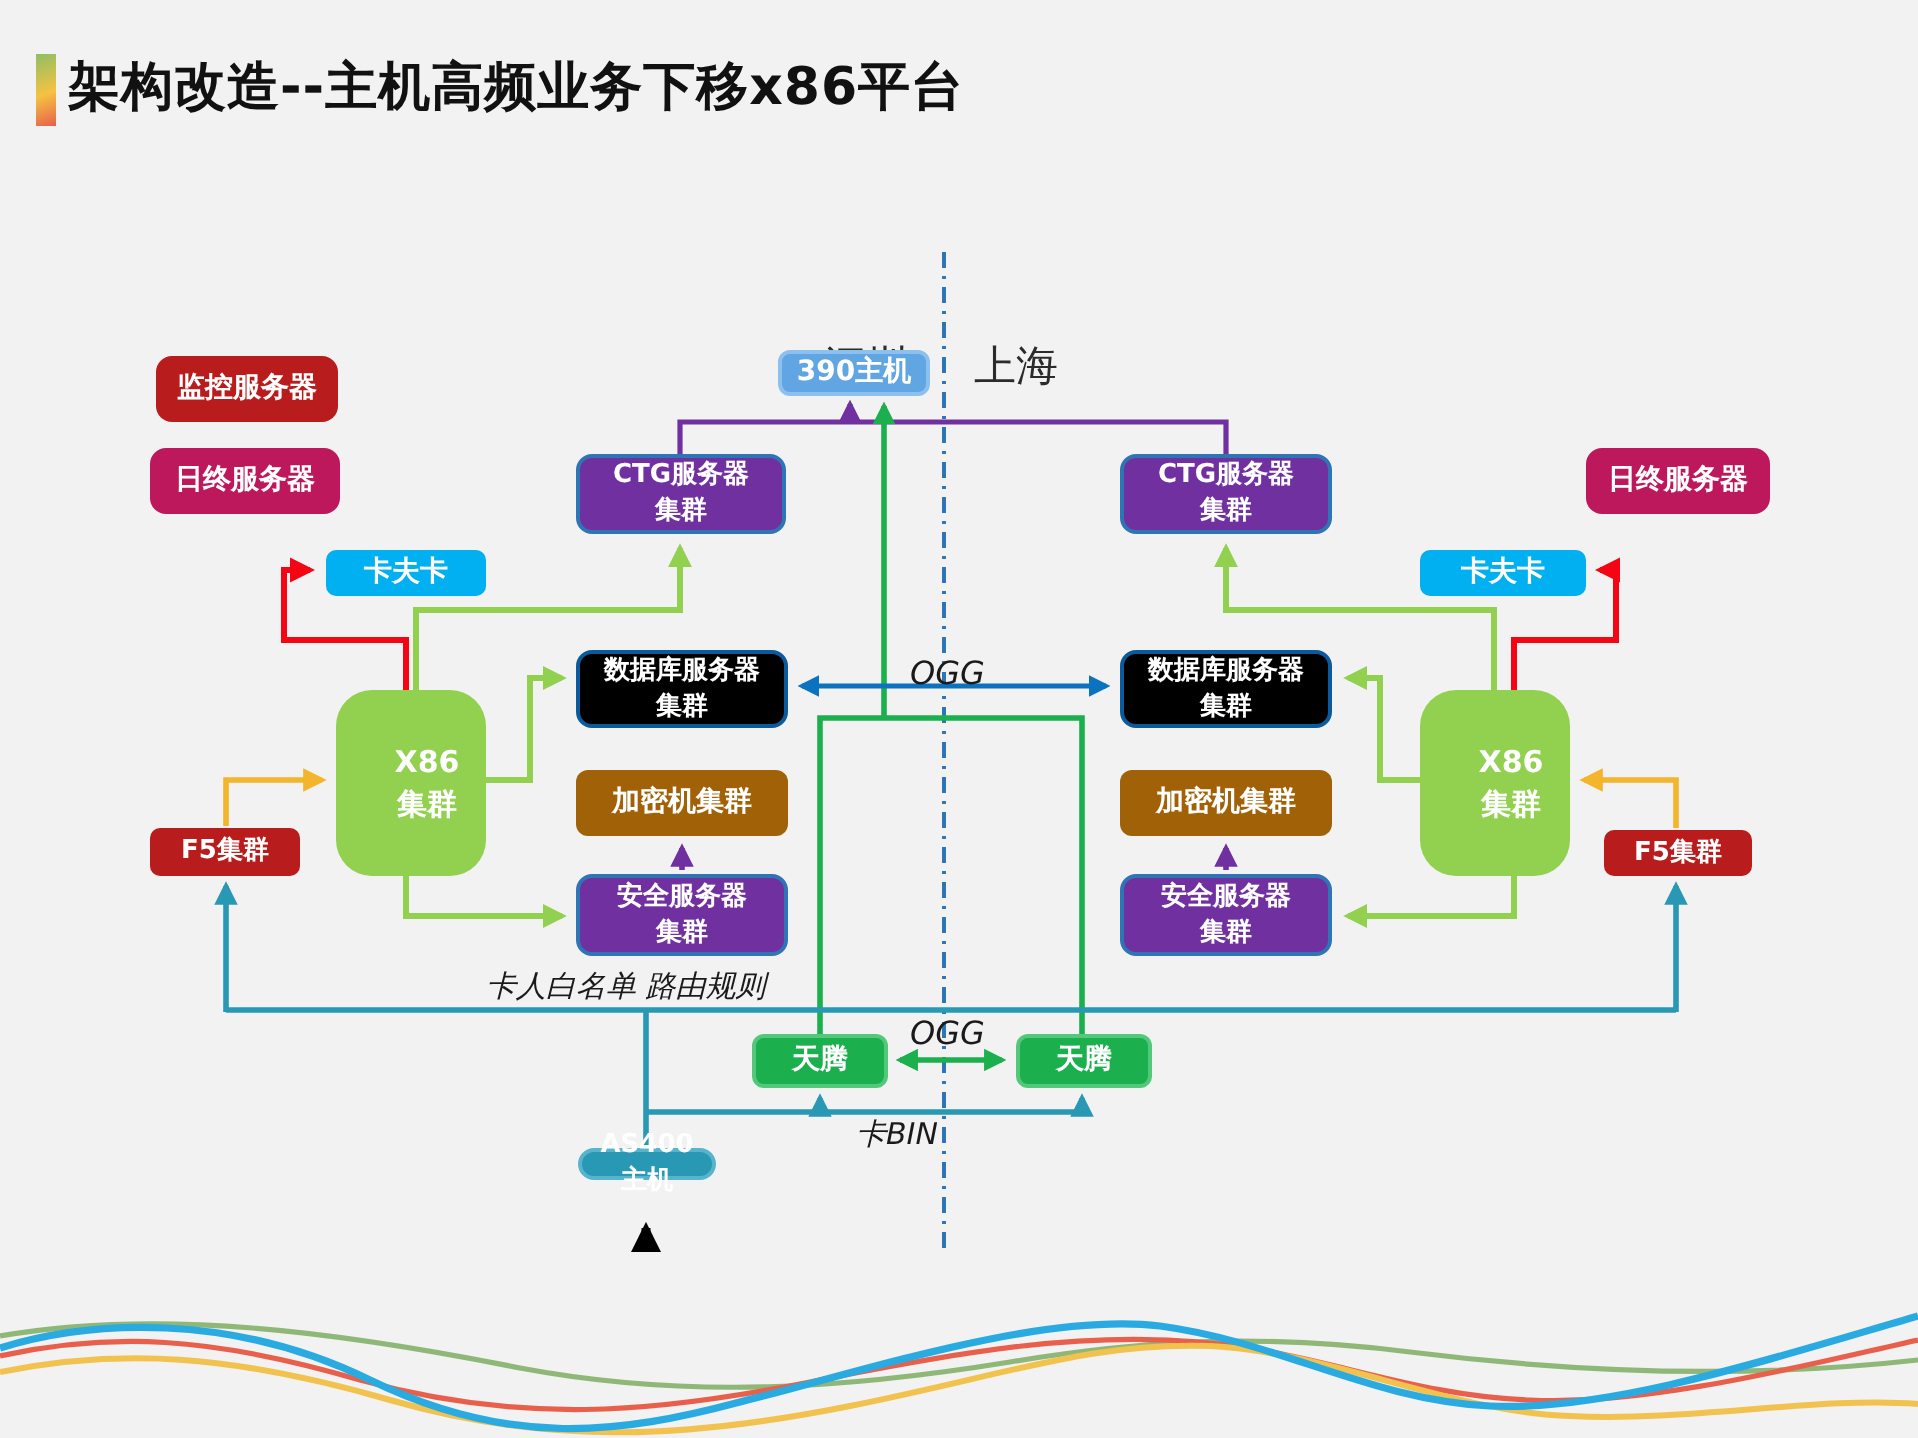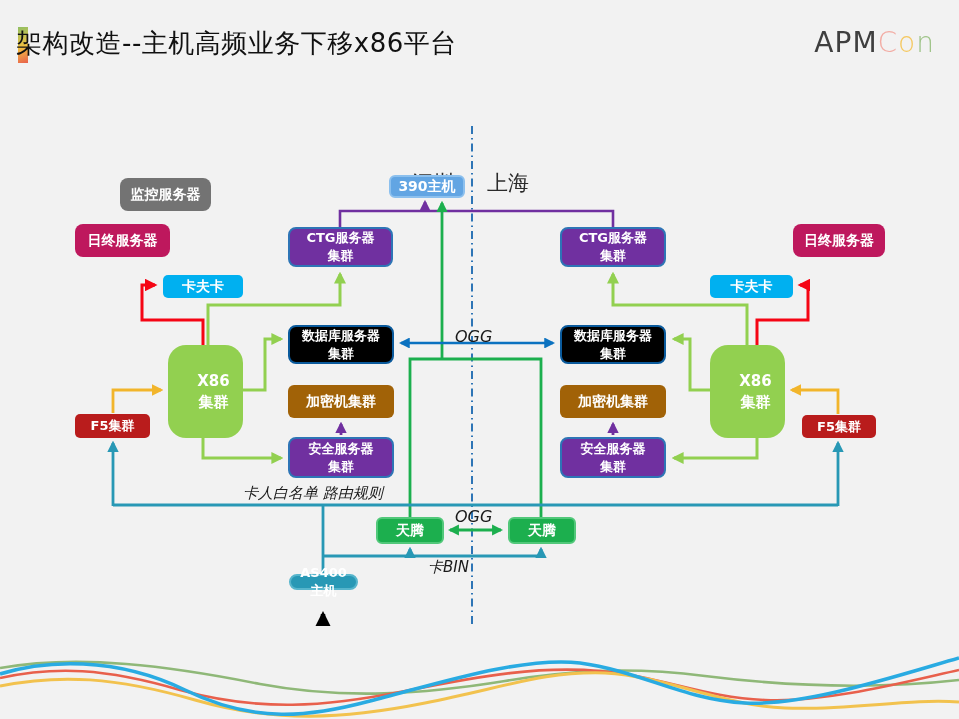--- a/index.html
+++ b/index.html
@@ -2,21 +2,21 @@
 <html><head>
 <meta charset="utf-8">
 <style>
   html,body{margin:0;padding:0;}
   body{background:#e9e9e9;font-family:"DejaVu Sans","Liberation Sans",sans-serif;}
   #slide{position:relative;width:959px;height:719px;background:#f2f2f2;overflow:hidden;}
 
   
   #title-bar{position:absolute;left:18px;top:27px;width:10px;height:36px;
     background:linear-gradient(160deg,#8fbf63 0%,#f5c242 55%,#e8604c 100%);}
-  #page-title{position:absolute;left:16px;top:26px;font-size:26px;font-weight:normal;
+  #page-title{position:absolute;left:34px;top:26px;font-size:26px;font-weight:bold;
     color:#111;letter-spacing:0.5px;white-space:nowrap;}
   #logo{position:absolute;right:24px;top:26px;font-size:28px;letter-spacing:1px;white-space:nowrap;}
   #logo .l-apm{color:#3f3f3f;font-weight:500;}
   #logo .l-c{color:#f2aca4;font-weight:300;}
   #logo .l-o{color:#f5c85f;font-weight:300;}
   #logo .l-n{color:#9fc489;font-weight:300;}
 
   
   .region{position:absolute;top:130px;font-size:21px;color:#2b2b2b;font-weight:500;margin-top:39px;}
   #region-left{left:412px;}
@@ -27,44 +27,41 @@
     text-align:center;color:#fff;font-weight:bold;white-space:pre-line;
     border-radius:8px;font-size:13px;line-height:1.35;box-sizing:border-box;z-index:3;}
   .n-390{background:#62a5e3;border:2px solid #8cc0ee;border-radius:6px;font-size:14px;text-align:center;}
   .n-purple{background:#7030a0;border:2px solid #2e75b6;}
   .n-blue{background:#000000;border:2px solid #0a5a9c;}
   .n-black{background:#a16207;border-radius:6px;font-size:14px;}
   .n-x86{background:#92d050;border-radius:18px;font-size:15px;padding-left:16px;}
   .n-f5{background:#b91c1c;border-radius:5px;font-size:13px;}
   .n-kafka{background:#00b0f0;border-radius:5px;font-size:14px;}
   .n-dayend{background:#be185d;border-radius:8px;font-size:14px;}
-  .n-monitor{background:#737373;border-radius:8px;font-size:14px;color:#fff;margin-left:42px;}
+  .n-monitor{background:#b91c1c;border-radius:8px;font-size:14px;color:#fff;}
   .n-as400{background:#2898b5;border:2px solid #56b5cc;border-radius:8px;}
   .n-tandem{background:#1caf4e;border:2px solid #52c87a;border-radius:6px;font-size:14px;}
 
   
   .edge-label{position:absolute;color:#1a1a1a;z-index:4;font-style:italic;}
   #lbl-ogg-top{left:455px;top:327px;font-size:16px;}
   #lbl-ogg-bottom{left:455px;top:507px;font-size:16px;}
   #lbl-cardbin{left:428px;top:558px;font-size:15px;}
   #lbl-whitelist{left:243px;top:484px;font-size:15px;font-weight:500;}
 
   svg.layer{position:absolute;left:0;top:0;z-index:2;}
   svg.waves{position:absolute;left:0;top:0;z-index:1;}
 </style>
 </head>
 <body>
 
 <div id="slide">
 
   <div id="title-bar"></div>
   <div id="page-title">架构改造--主机高频业务下移x86平台</div>
-  <div id="logo">
-    <span class="l-apm">APM</span><span class="l-c">C</span><span class="l-o">o</span><span class="l-n">n</span>
-  </div>
 
   <div id="region-left" class="region">深圳</div>
   <div id="region-right" class="region">上海</div>
 
   <svg class="layer" width="959" height="719" viewBox="0 0 959 719">
     <defs>
       <marker id="ar-red" viewBox="0 0 10 10" refX="8" refY="5" markerWidth="4.2" markerHeight="4.2" orient="auto-start-reverse">
           <path d="M0,0 L10,5 L0,10 z" fill="#f50514"></path>
         </marker>
       <marker id="ar-g92" viewBox="0 0 10 10" refX="8" refY="5" markerWidth="4" markerHeight="4" orient="auto-start-reverse">

